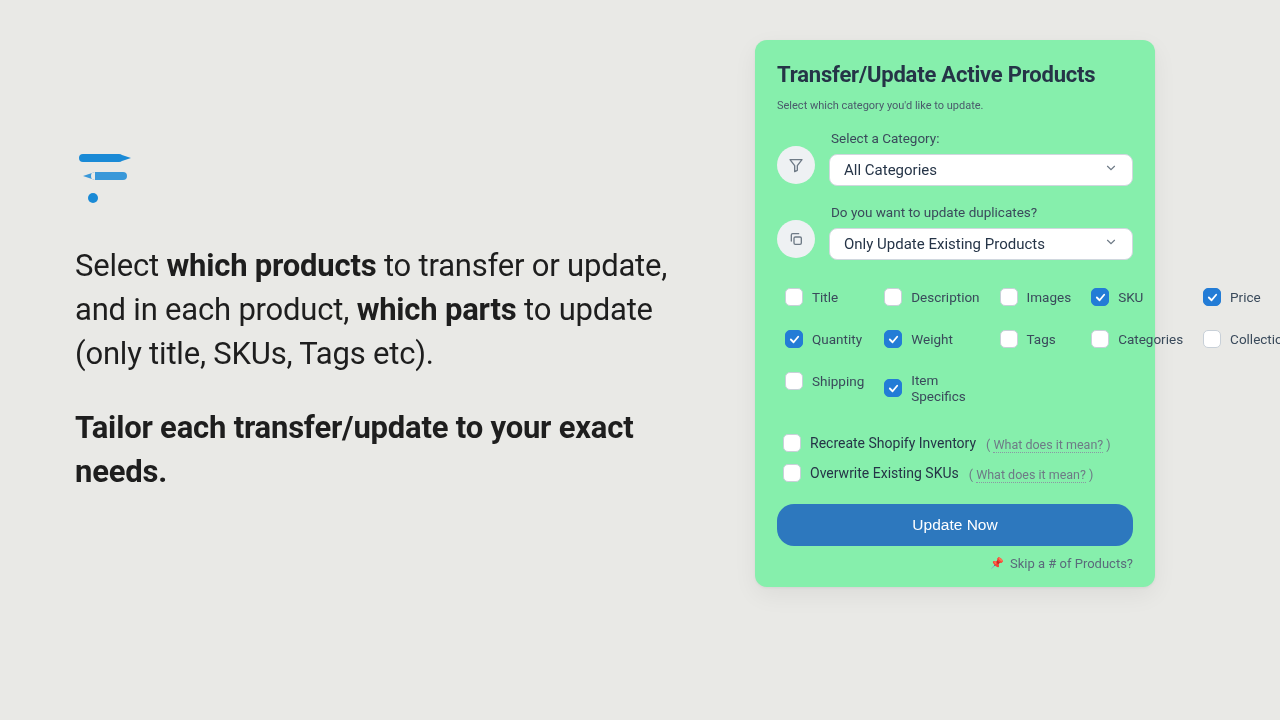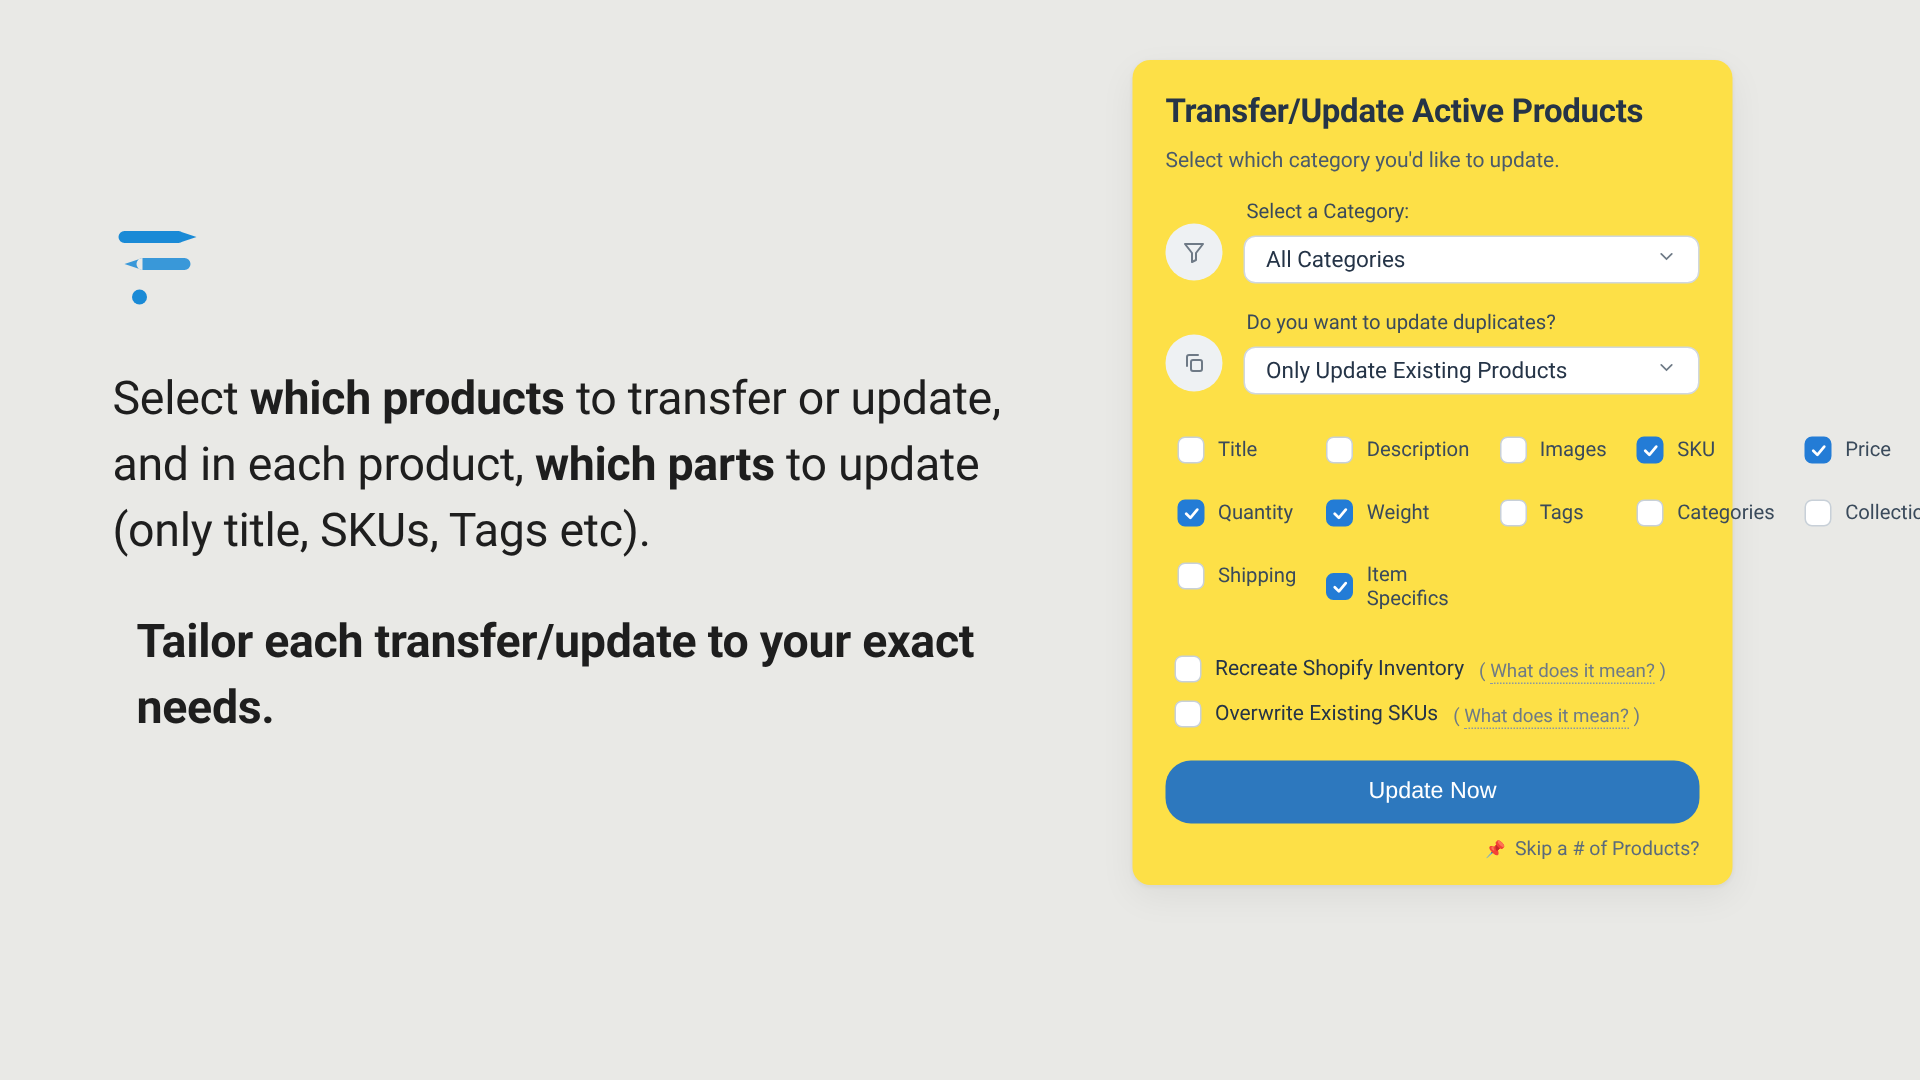--- a/index.html
+++ b/index.html
@@ -25,42 +25,42 @@
 }
 .logo svg { display: block; }
 .headline {
   font-size: 31px;
   font-weight: 400;
   color: #1e1e1e;
   line-height: 1.42;
   letter-spacing: -0.2px;
 }
 .headline .b { font-weight: 700; }
-.headline .block + .block { margin-top: 30px; margin-left: 16px; }
+.headline .block + .block { margin-top: 30px; }
 
 .card {
   position: absolute;
   left: 755px;
   top: 40px;
   width: 400px;
-  background: #fde047;
+  background: #86efac;
   border-radius: 12px;
   box-shadow: 0 1px 3px rgba(0,0,0,0.05), 0 8px 24px rgba(0,0,0,0.06);
   padding: 22px 22px 16px;
   color: #253447;
 }
 .card h2 {
   font-size: 22px;
   font-weight: 700;
   color: #253447;
   margin-bottom: 12px;
   letter-spacing: -0.2px;
 }
 .subtext {
-  font-size: 14px;
+  font-size: 11px;
   color: #4a5a6b;
   margin-bottom: 18px;
 }
 .field-row {
   display: flex;
   align-items: flex-end;
   gap: 14px;
   margin-bottom: 18px;
 }
 .field-body { flex: 1; }

